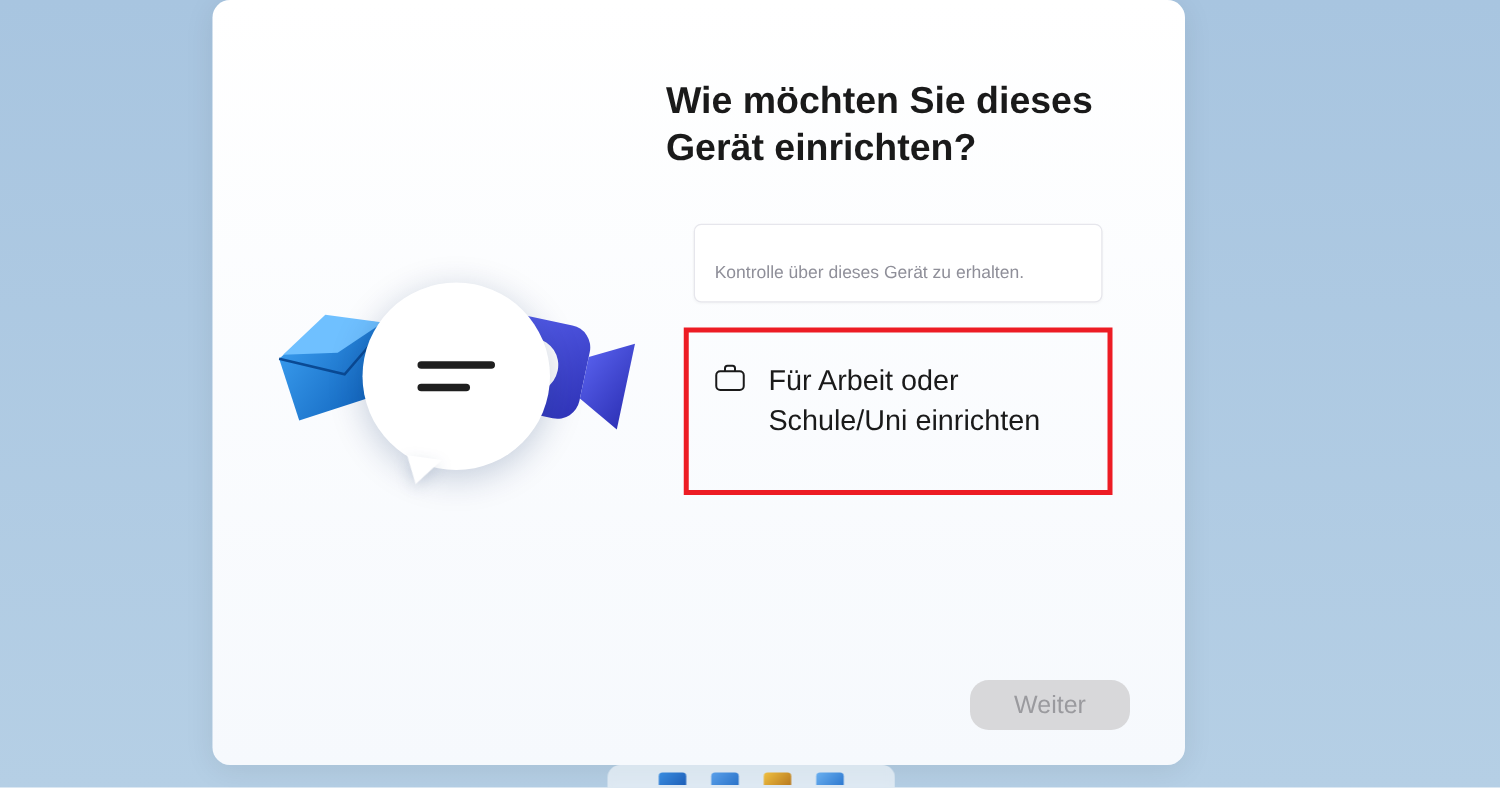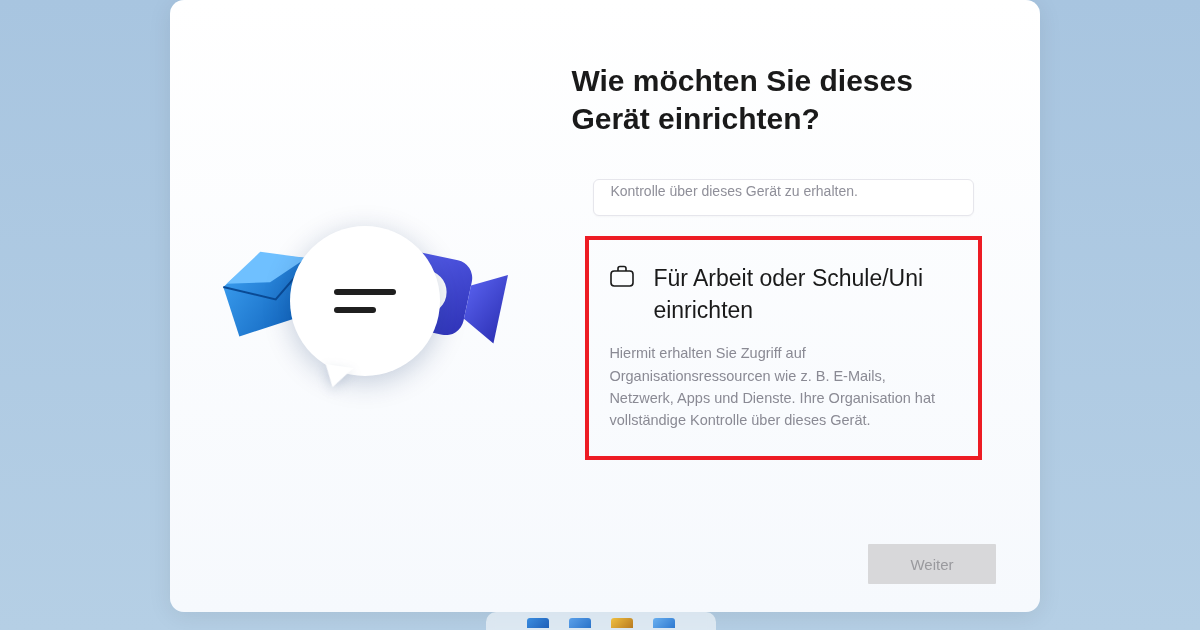--- a/index.html
+++ b/index.html
@@ -8,21 +8,21 @@
       height: 630px;
       background: linear-gradient(to bottom, #a8c5e0, #b5cfe5);
       font-family: "Segoe UI", -apple-system, sans-serif;
       overflow: hidden;
       position: relative;
     }
     .oobe-card {
       position: absolute;
       left: 170px;
       top: 0;
-      width: 870px;
+      width: 778px;
       height: 612px;
       background: linear-gradient(180deg, #ffffff 0%, #f6f9fd 100%);
       border-radius: 14px;
       box-shadow: 0 4px 24px rgba(0,0,0,0.08);
       display: flex;
     }
     .left-pane {
       width: 42%;
       position: relative;
     }
@@ -77,21 +77,21 @@
       line-height: 1.28;
       margin-bottom: 40px;
       max-width: 400px;
     }
     .options { position: relative; }
     .truncated-card {
       margin: 0 22px 20px 22px;
       background: #ffffff;
       border: 1px solid #e6e6ec;
       border-radius: 6px;
-      padding: 2px 16px 14px 16px;
+      padding: 28px 16px 14px 16px;
       box-shadow: 0 1px 2px rgba(0,0,0,0.03);
     }
     .truncated-text {
       font-size: 14px;
       color: #8f8f99;
       line-height: 1.35;
       white-space: nowrap;
       overflow: hidden;
     }
     .option-card {
@@ -124,22 +124,22 @@
     }
     .next-btn {
       position: absolute;
       right: 44px;
       bottom: 28px;
       width: 128px;
       height: 40px;
       background: #d8d8da;
       color: #9a9a9e;
       border: none;
-      border-radius: 1px;
-      font-size: 15px;
+      border-radius: 15px;
+      font-size: 20px;
       font-family: inherit;
       cursor: default;
     }
     .taskbar-hint {
       position: absolute;
       left: 486px;
       bottom: 0;
       width: 230px;
       height: 18px;
       background: rgba(255,255,255,0.55);
@@ -209,21 +209,20 @@
       </div>
 
       <div class="option-card">
         <div class="option-head">
           <svg class="briefcase" width="26" height="24" viewBox="0 0 26 24">
             <rect x="2" y="7" width="22" height="15" rx="3.2" fill="none" stroke="#1a1a1a" stroke-width="1.6"></rect>
             <path d="M9 7 V4.5 a2 2 0 0 1 2-2 h4 a2 2 0 0 1 2 2 V7" fill="none" stroke="#1a1a1a" stroke-width="1.6"></path>
           </svg>
           <div class="option-title">Für Arbeit oder Schule/Uni einrichten</div>
         </div>
-        <div class="option-desc">Hiermit erhalten Sie Zugriff auf Organisationsressourcen wie z. B. E-Mails, Netzwerk, Apps und Dienste. Ihre Organisation hat vollständige Kontrolle über dieses Gerät.</div>
       </div>
     </div>
 
     <button class="next-btn" disabled="">Weiter</button>
   </div>
 </div>
 
 <div class="taskbar-hint">
   <div class="tb-icon tb1"></div>
   <div class="tb-icon tb2"></div>

